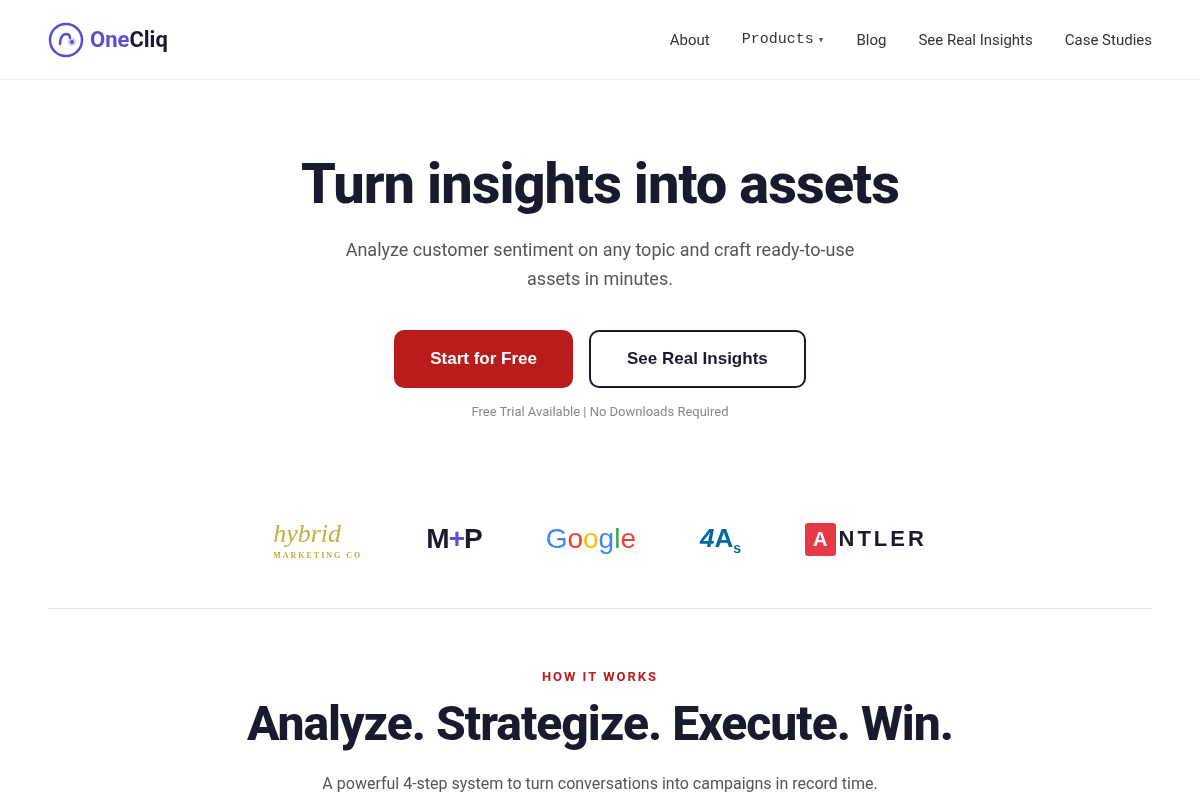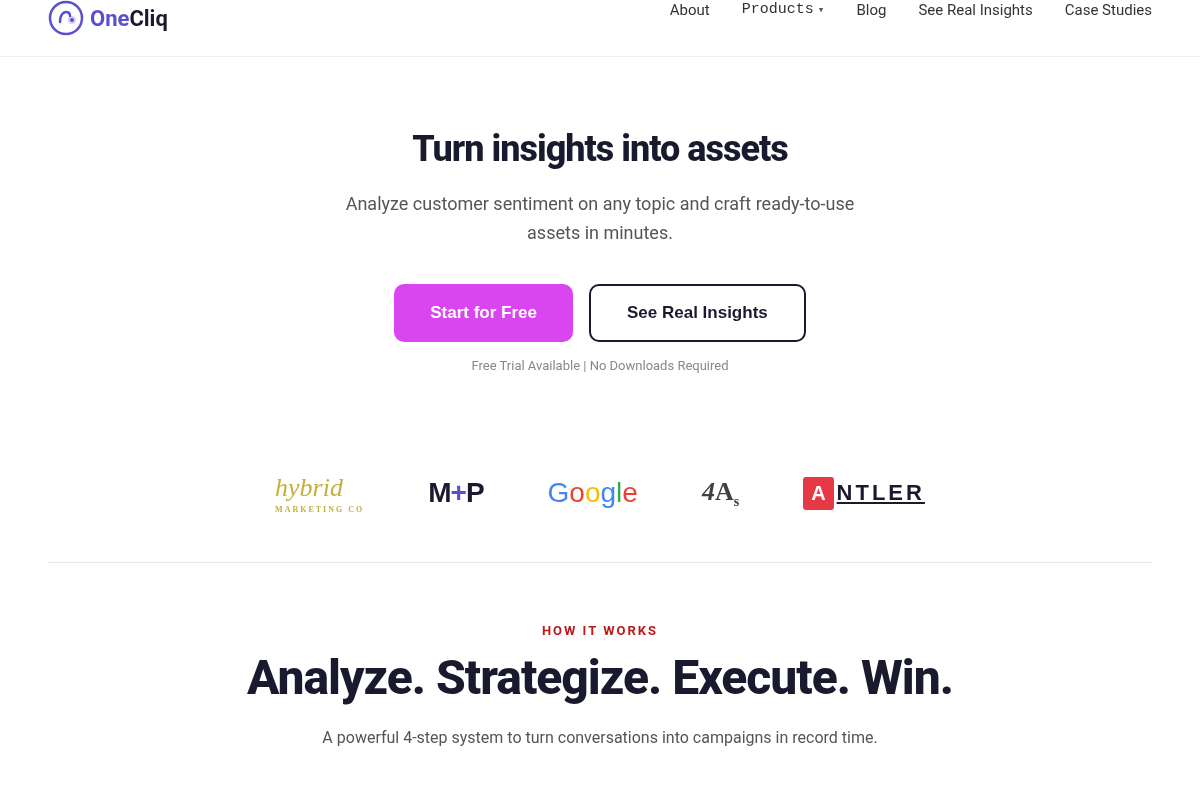--- a/index.html
+++ b/index.html
@@ -8,24 +8,24 @@
       background: #ffffff;
       color: #1a1a2e;
       width: 1200px;
       min-height: 800px;
       overflow-x: hidden;
     }
 
     
     nav {
       display: flex;
-      align-items: flex-start;
+      align-items: center;
       justify-content: space-between;
       padding: 0 48px;
-      height: 57px;
+      height: 80px;
       border-bottom: 1px solid #f0f0f0;
     }
     .logo-wrap {
       display: flex;
       align-items: center;
       gap: 6px;
       text-decoration: none;
     }
     .logo-icon {
       width: 36px;
@@ -70,42 +70,42 @@
       font-weight: 600;
       cursor: pointer;
     }
 
     
     .hero {
       text-align: center;
       padding: 72px 48px 48px;
     }
     .hero-title {
-      font-size: 36px;
+      font-size: 56px;
       font-weight: 800;
       color: #1a1a2e;
       line-height: 1.15;
       margin-bottom: 20px;
       letter-spacing: -1px;
     }
     .hero-subtitle {
       font-size: 18px;
       color: #555;
       max-width: 520px;
       margin: 0 auto 36px;
       line-height: 1.6;
     }
     .hero-cta {
       display: flex;
       gap: 16px;
       justify-content: center;
       margin-bottom: 16px;
     }
     .btn-start {
-      background: #d946ef;
+      background: #b91c1c;
       color: #fff;
       border: none;
       border-radius: 10px;
       padding: 17px 36px;
       font-size: 17px;
       font-weight: 600;
       cursor: pointer;
     }
     .btn-insights {
       background: #fff;
@@ -173,22 +173,22 @@
     }
     .g-blue { color: #4285F4; }
     .g-red { color: #EA4335; }
     .g-yellow { color: #FBBC05; }
     .g-green { color: #34A853; }
 
     
     .fours-logo {
       font-size: 26px;
       font-weight: 700;
-      color: #404040;
-      font-family: Liberation Serif, serif;
+      color: #0369a1;
+      font-family: Liberation Sans, sans-serif;
     }
 
     
     .antler-logo {
       display: flex;
       align-items: center;
       gap: 0;
     }
     .antler-a-box {
       background: #e63946;
@@ -199,21 +199,20 @@
       border-radius: 3px;
       font-family: 'Arial Black', sans-serif;
     }
     .antler-text {
       font-size: 22px;
       font-weight: 800;
       color: #1a1a2e;
       letter-spacing: 3px;
       font-family: 'Arial Black', sans-serif;
       margin-left: 3px;
-      text-decoration: underline;
     }
 
     
     .divider {
       border: none;
       border-top: 1px solid #e8e8e8;
       margin: 8px 48px;
     }
 
     

